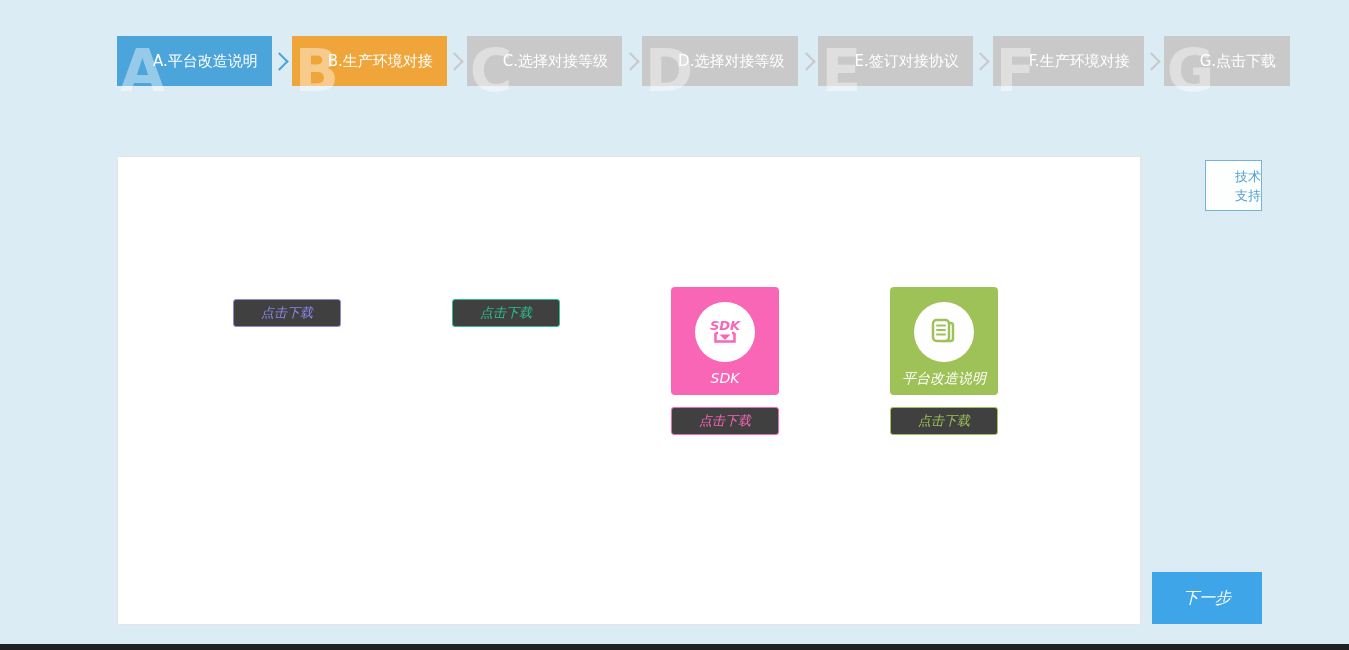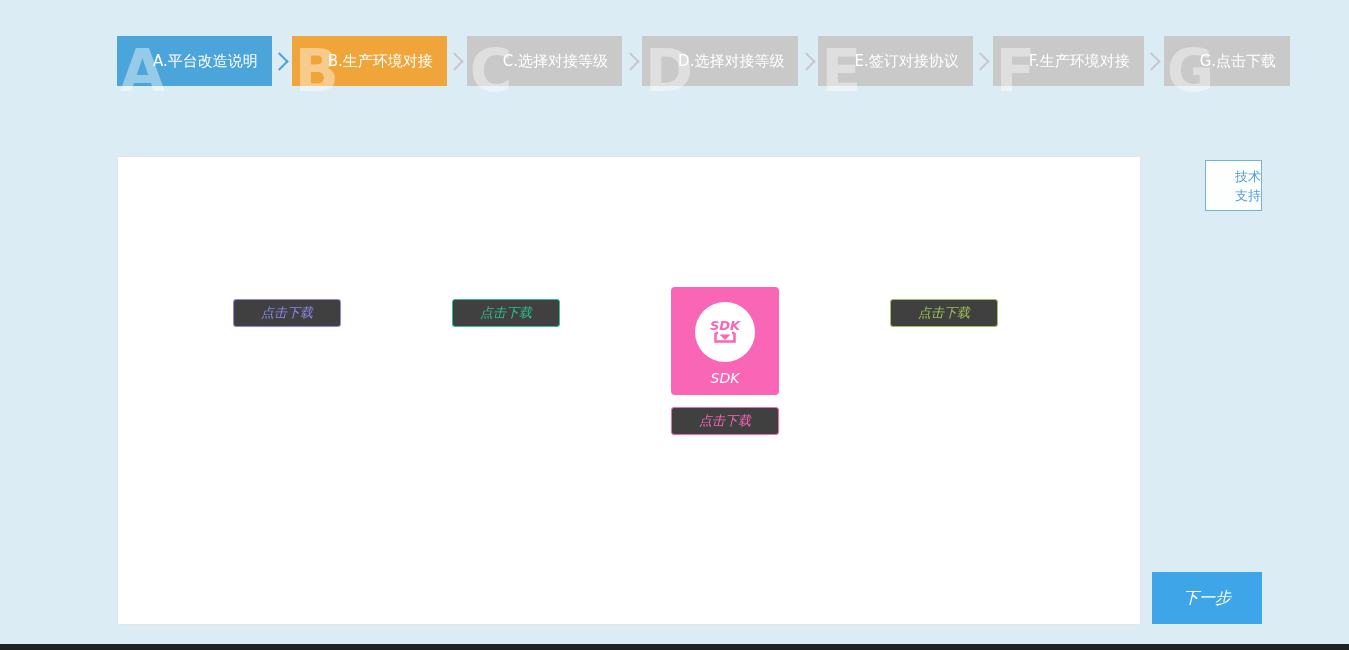--- a/index.html
+++ b/index.html
@@ -120,20 +120,34 @@
           <path d="M8.5 19 v8.5 h19 V19 M8.5 19 h2.5 M27.5 19 h-2.5" fill="none" stroke="currentColor" stroke-width="2.5"></path>
           <polygon points="12.5,20.5 23.5,20.5 18,26" fill="currentColor"></polygon>
         </svg>
       </div>
       <div class="tile-label">SDK</div>
     </div>
     <div class="dl">点击下载</div>
   </div>
 
   <div class="card c3" style="--cc: #9ec257;">
+    <div class="tile">
+      <div class="circle">
+        <svg width="36" height="36" viewBox="0 0 36 36">
+          <rect x="14" y="9" width="13" height="18" rx="2.5" fill="none" stroke="currentColor" stroke-width="2.5"></rect>
+          <rect x="7" y="6" width="16" height="21" rx="3.5" fill="#ffffff" stroke="currentColor" stroke-width="2.5"></rect>
+          <g stroke="currentColor" stroke-width="2" stroke-linecap="round">
+            <line x1="11" y1="11.5" x2="19" y2="11.5"></line>
+            <line x1="11" y1="16" x2="19" y2="16"></line>
+            <line x1="11" y1="20.5" x2="19" y2="20.5"></line>
+          </g>
+        </svg>
+      </div>
+      <div class="tile-label">平台改造说明</div>
+    </div>
     <div class="dl">点击下载</div>
   </div>
 
 </div>
 
 <div class="tech" style="color: rgb(78, 159, 213); border-color: rgb(116, 178, 216); align-items: flex-end;">
   <span>技术</span>
   <span>支持</span>
 </div>
 

